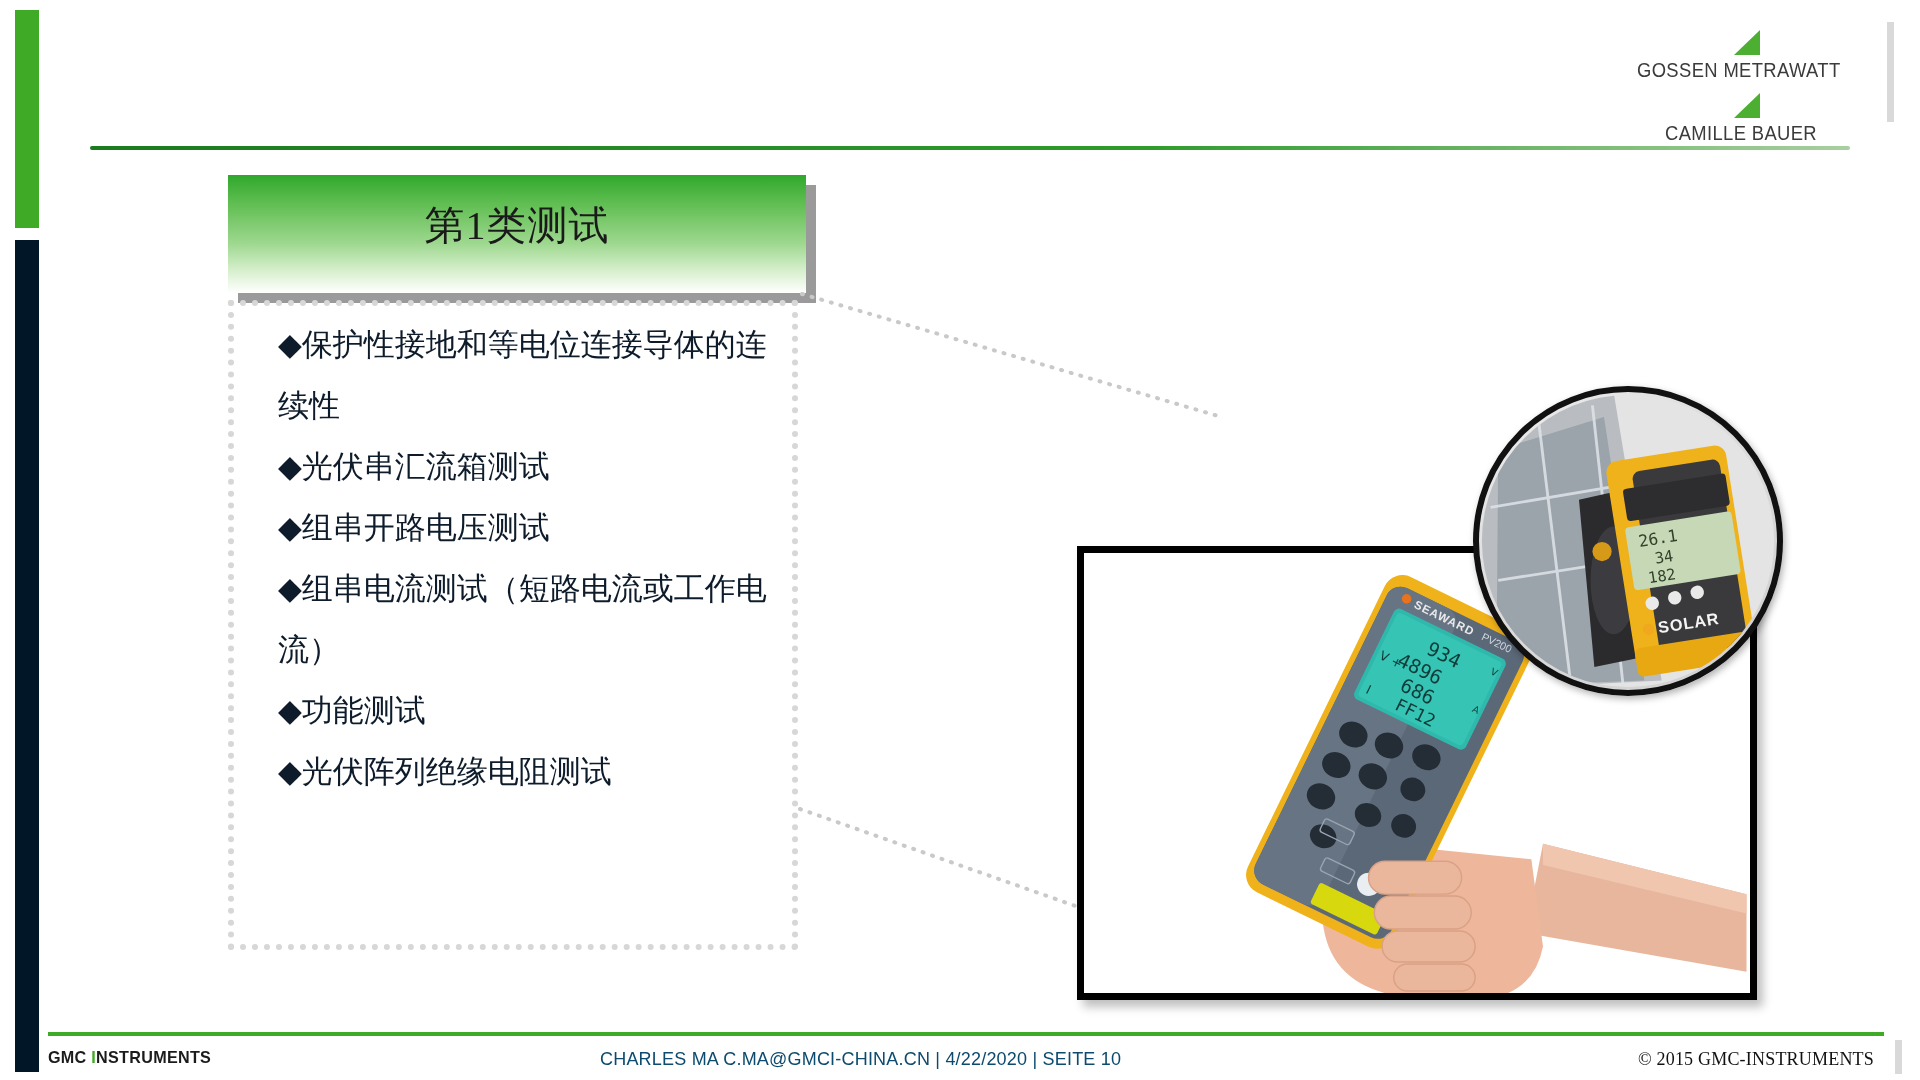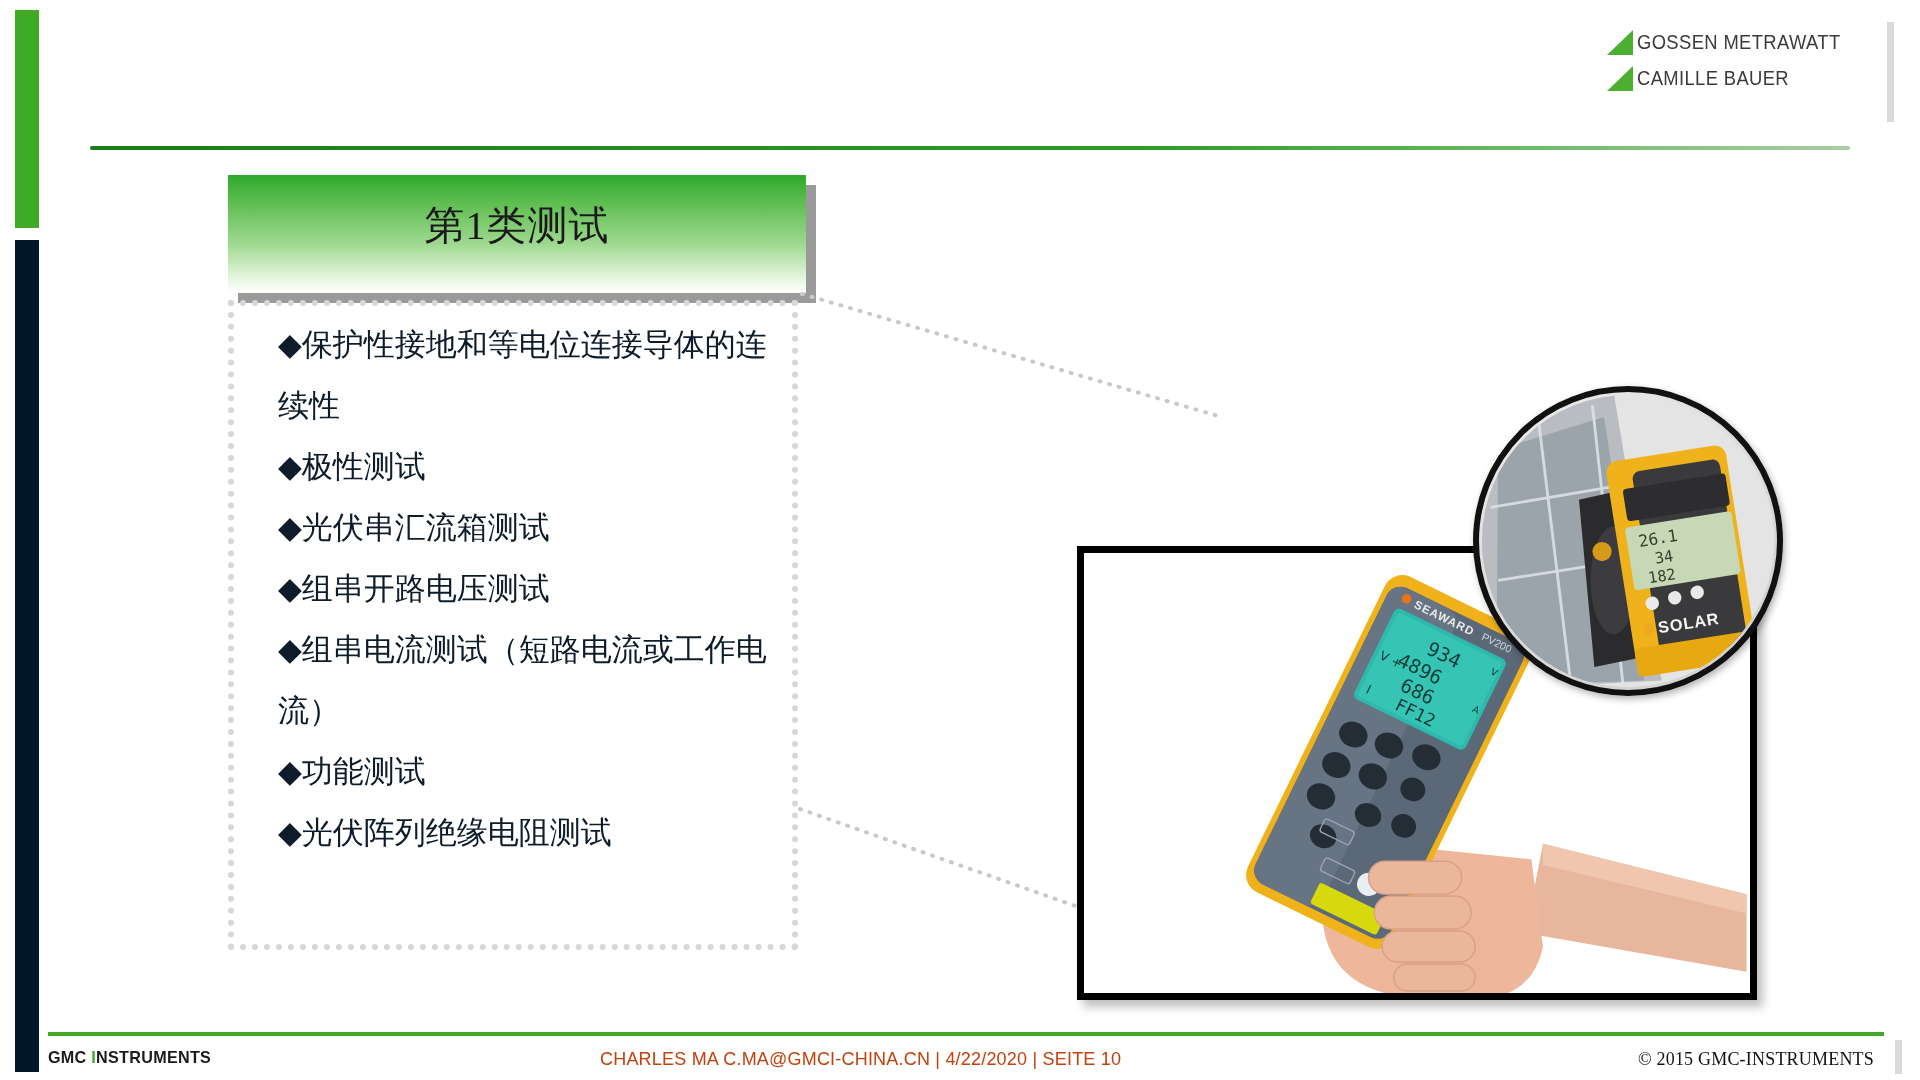--- a/index.html
+++ b/index.html
@@ -32,21 +32,21 @@
     position:absolute;left:90px;top:146px;width:1760px;height:4px;
     background:linear-gradient(to right,#1c7a1f 0%,#2e9b2c 60%,#a8cfa0 100%);
     border-radius:2px;
   }
 
   
   .brand{
     position:absolute;right:62px;top:30px;
     display:flex;flex-direction:column;gap:11px;
   }
-  .brand-row{display:flex;align-items:center;gap:4px;}
+  .brand-row{display:flex;align-items:center;gap:4px;flex-direction:column;}
   .brand-tri{width:26px;height:25px;flex:0 0 auto;}
   .brand-txt{
     font-size:20px;color:#3b3b3b;letter-spacing:.4px;
     font-family:"Liberation Sans","DejaVu Sans",sans-serif;
     transform:scaleX(.92);transform-origin:left center;white-space:nowrap;
   }
   .brand-bar{
     position:absolute;right:26px;top:22px;width:7px;height:100px;background:#d9d9d9;
   }
 
@@ -115,21 +115,21 @@
   
   .footer-rule{
     position:absolute;left:48px;top:1032px;width:1836px;height:4px;background:#3faa25;
   }
   .footer-logo{
     position:absolute;left:48px;top:1048px;font-size:17px;font-weight:bold;
     color:#1b1b1b;letter-spacing:.3px;transform:scaleX(.95);transform-origin:left center;
   }
   .footer-logo .gi{color:#3faa25;}
   .footer-center{
-    position:absolute;left:600px;top:1049px;font-size:18px;color:#c2410c;
+    position:absolute;left:600px;top:1049px;font-size:18px;color:#0c4a6e;
     letter-spacing:.2px;white-space:nowrap;
   }
   .footer-right{
     position:absolute;right:46px;top:1049px;font-size:18px;color:#111;
     letter-spacing:.2px;white-space:nowrap;font-family:Liberation Serif, serif;
   }
   .footer-bar{
     position:absolute;right:18px;top:1040px;width:7px;height:34px;background:#d9d9d9;
   }
 </style>
@@ -162,21 +162,20 @@
   <div class="cat-box-wrap">
     <div class="cat-box-shadow"></div>
     <div class="cat-box">
       <span class="cat-box-txt">第1类测试</span>
     </div>
   </div>
 
   <div class="bullet-panel"></div>
   <div class="bullet-list">
     <div class="bullet-item">◆保护性接地和等电位连接导体的连续性</div>
-    <div class="bullet-item">◆极性测试</div>
     <div class="bullet-item">◆光伏串汇流箱测试</div>
     <div class="bullet-item">◆组串开路电压测试</div>
     <div class="bullet-item">◆组串电流测试（短路电流或工作电流）</div>
     <div class="bullet-item">◆功能测试</div>
     <div class="bullet-item">◆光伏阵列绝缘电阻测试</div>
   </div>
 
   <svg class="connector" style="left:800px;top:290px;width:420px;height:130px;" viewBox="0 0 420 130">
     <line x1="2" y1="4" x2="418" y2="126" stroke="#c9c9c9" stroke-width="4" stroke-linecap="round" stroke-dasharray="1 9"></line>
   </svg>

